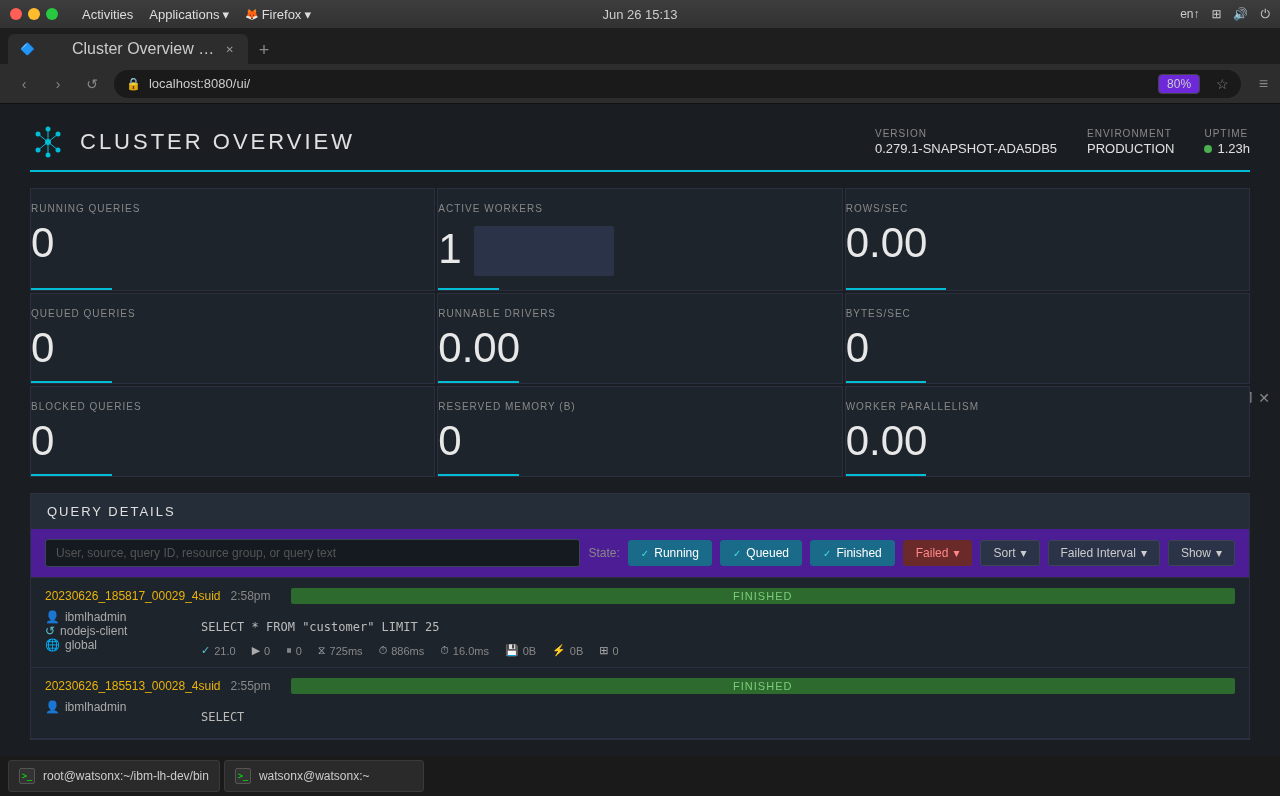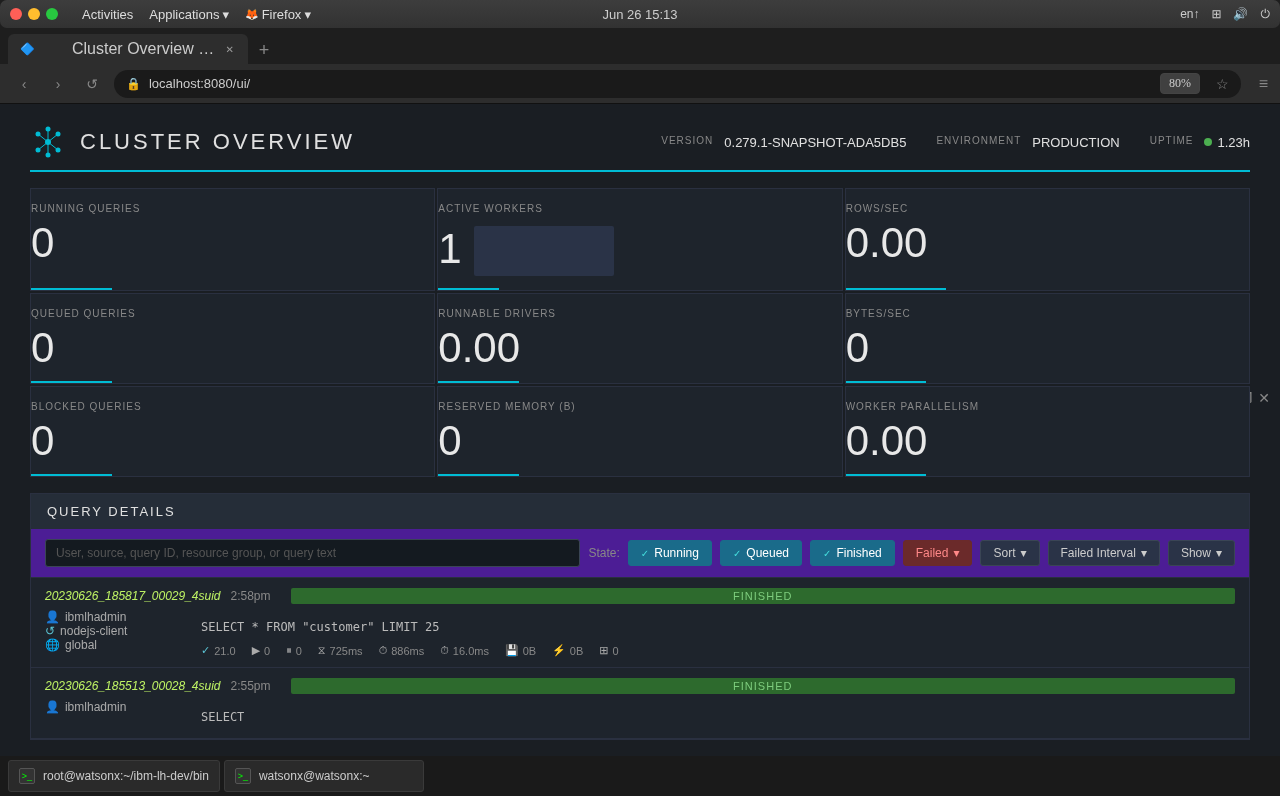--- a/index.html
+++ b/index.html
@@ -7,21 +7,20 @@
 
     
     .title-bar {
       height: 28px;
       background: linear-gradient(to bottom, #3d3d3d, #323232);
       display: flex;
       align-items: center;
       padding: 0 10px;
       gap: 8px;
       position: relative;
-      border-radius: 7px;
     }
     .traffic-lights { display: flex; gap: 6px; align-items: center; }
     .traffic-light { width: 12px; height: 12px; border-radius: 50%; }
     .tl-red { background: #ff5f57; }
     .tl-yellow { background: #ffbd2e; }
     .tl-green { background: #28c840; }
     .title-bar-center {
       position: absolute;
       left: 50%;
       transform: translateX(-50%);
@@ -120,27 +119,26 @@
       align-items: center;
       padding: 0 12px;
       font-size: 13px;
       color: #ccc;
       gap: 8px;
     }
     .url-text { font-size: 13px; color: #ccc; }
     .zoom-badge {
       margin-left: auto;
       margin-right: 8px;
-      background: #404040;
+      background: #6d28d9;
       border: 1px solid #444;
       border-radius: 4px;
       padding: 2px 8px;
       font-size: 12px;
       color: #ccc;
-      font-family: Liberation Serif, serif;
     }
     .star-btn { color: #888; font-size: 14px; cursor: pointer; }
     .menu-btn { color: #888; font-size: 16px; cursor: pointer; margin-left: 8px; }
 
     
     .main-content {
       background: #1a1e23;
       height: calc(796px - 28px - 36px - 40px - 40px);
       overflow-y: auto;
       padding: 20px 30px;
@@ -169,21 +167,21 @@
       letter-spacing: 3px;
       color: #e0e0e0;
       text-transform: uppercase;
     }
     .cluster-meta {
       margin-left: auto;
       display: flex;
       gap: 30px;
       font-size: 11px;
     }
-    .meta-item { display: flex; flex-direction: row; gap: 11px; }
+    .meta-item { display: flex; flex-direction: column; gap: 2px; }
     .meta-label { color: #888; text-transform: uppercase; font-size: 10px; letter-spacing: 1px; }
     .meta-value { color: #e0e0e0; font-size: 13px; }
     .meta-value.uptime { display: flex; align-items: center; gap: 5px; }
     .status-dot { width: 8px; height: 8px; border-radius: 50%; background: #4caf50; }
 
     
     .stats-grid {
       display: grid;
       grid-template-columns: 1fr 1fr 1fr;
       gap: 2px;
@@ -279,21 +277,21 @@
     
     .query-row {
       border-bottom: 1px solid #2a3040;
       padding: 10px 14px;
     }
     .query-row-header {
       display: flex;
       align-items: center;
       margin-bottom: 6px;
     }
-    .query-id { color: #bef264; font-size: 12px; cursor: pointer; text-decoration: none; font-style: italic; }
+    .query-id { color: #eab308; font-size: 12px; cursor: pointer; text-decoration: none; }
     .query-time { color: #888; font-size: 12px; margin-left: 10px; }
     .query-status {
       margin-left: auto;
       background: #2d6a2d;
       color: #7dcc7d;
       font-size: 11px;
       padding: 2px 16px;
       border-radius: 2px;
       letter-spacing: 1px;
       flex: 1;

